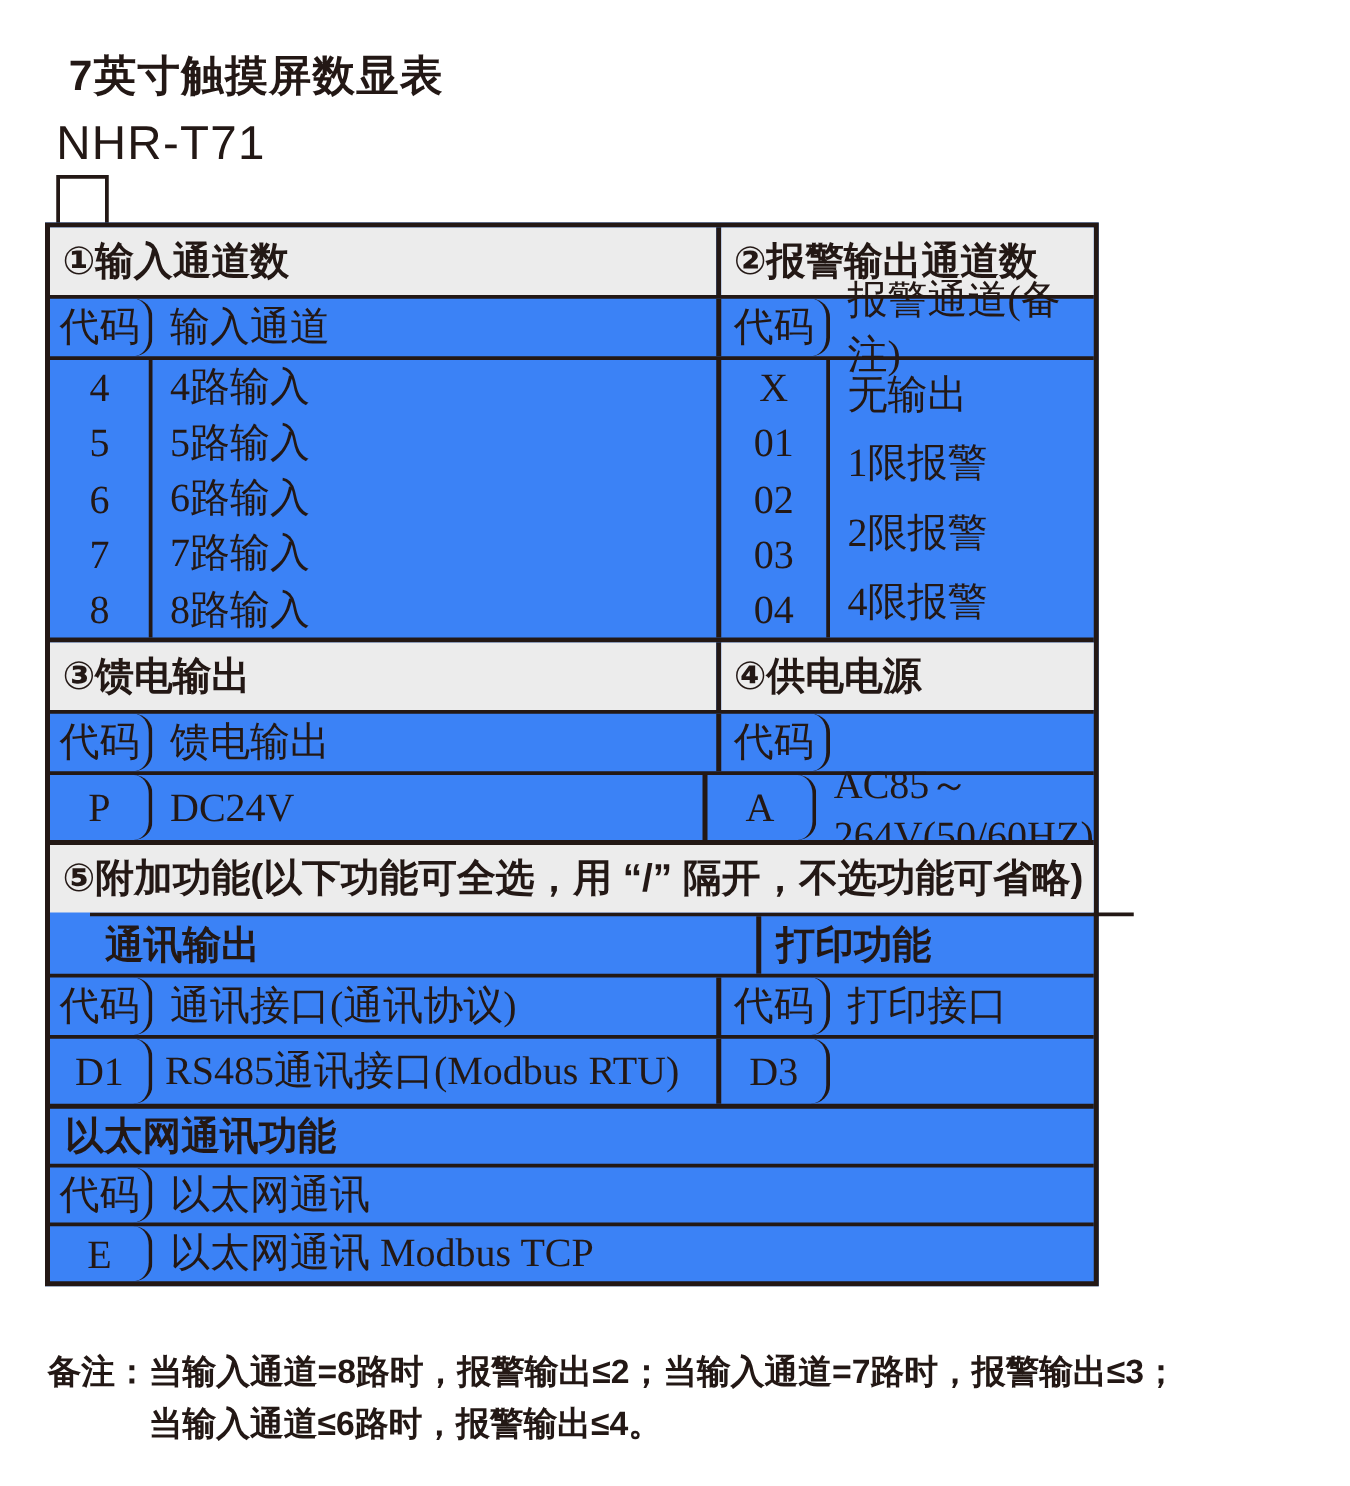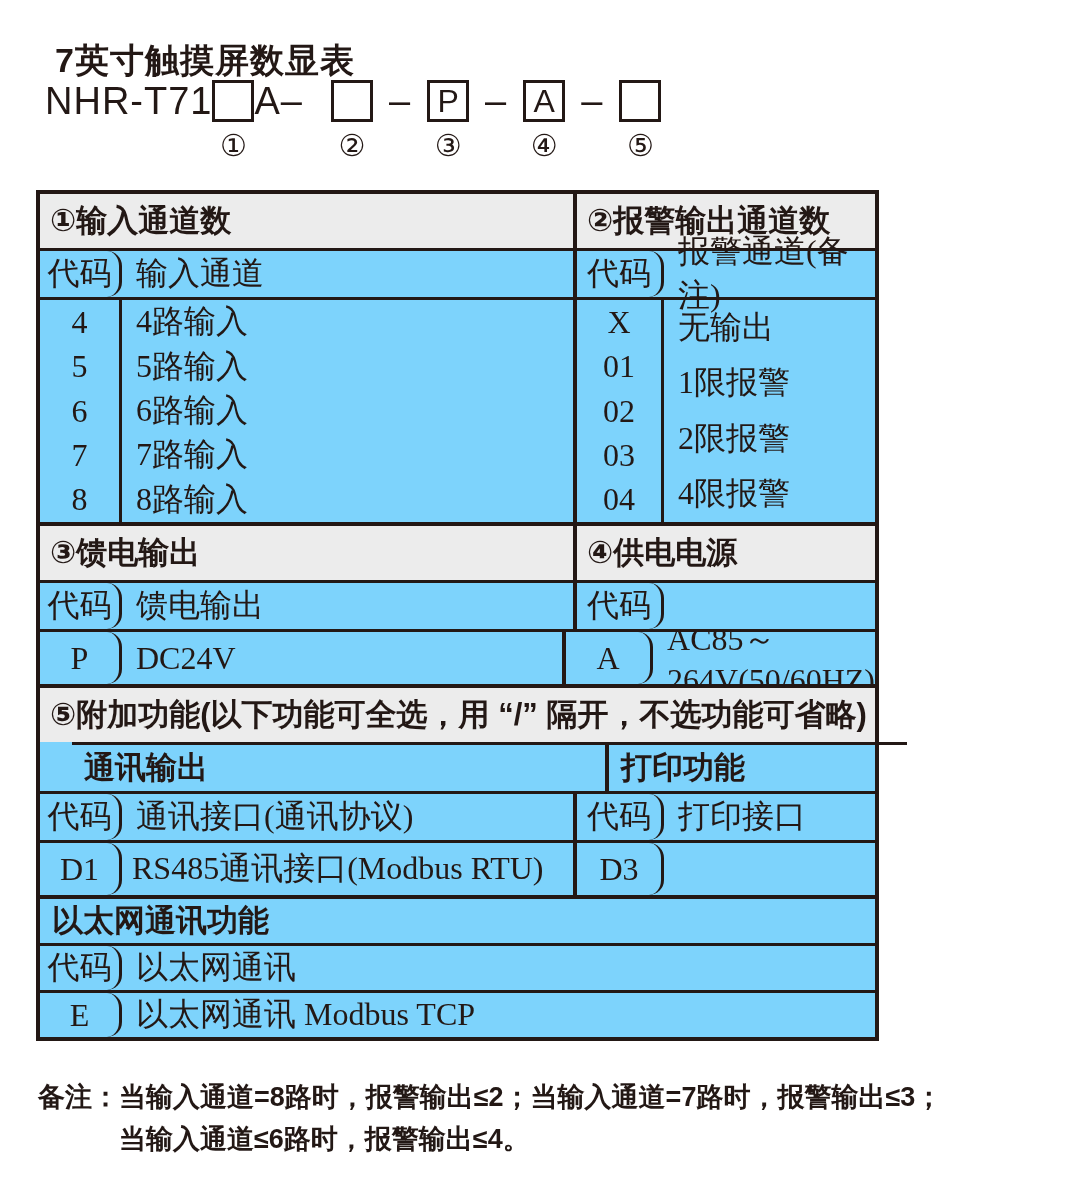--- a/index.html
+++ b/index.html
@@ -14,43 +14,43 @@
     width:1080px;height:1189px;position:relative;overflow:hidden;
     font-family:"Liberation Sans","DejaVu Sans",sans-serif;
     color:var(--ink);
   }
   
   .page-title{
     position:absolute;left:55px;top:38px;
     font-size:34px;font-weight:700;letter-spacing:1px;
   }
   .model-line{
-    position:absolute;left:45px;top:78px;height:86px;
-    display:flex;align-items:flex-start;
+    position:absolute;left:45px;top:92px;height:86px;
+    display:flex;align-items:flex-start;flex-direction:column;
   }
   .m-text{
     font-size:38px;font-weight:500;letter-spacing:1px;line-height:46px;
   }
   .m-sep{margin:0 16px;}
   .m-wrap{position:relative;width:42px;height:42px;margin-top:2px;}
   .m-wrap.gap-l{margin-left:28px;}
   .m-box{
     width:42px;height:42px;border:3px solid var(--ink);
     display:flex;align-items:center;justify-content:center;
     font-size:32px;font-weight:500;
   }
   .m-marker{
     position:absolute;top:48px;left:50%;transform:translateX(-50%);
     font-size:30px;font-weight:400;
     font-family:"DejaVu Sans",sans-serif;
   }
   
   .tbl{
-    position:absolute;left:36px;top:190px;width:843px;
-    border:var(--thick) solid var(--ink);background:#7dd3fc;
+    position:absolute;left:36px;top:178px;width:843px;
+    border:var(--thick) solid var(--ink);background:#3b82f6;
   }
   .row{display:flex;width:100%;}
   .bt-thin{border-top:var(--thin) solid var(--ink);}
   .bt-thick{border-top:var(--thick) solid var(--ink);}
   .half-l{width:533px;display:flex;}
   .half-r{flex:1;display:flex;border-left:var(--thick) solid var(--ink);}
   .cell{display:flex;align-items:center;}
   .code-l{width:82px;border-right:var(--thin) solid var(--ink);justify-content:center;flex:none;}
   .code-r{width:87px;border-right:var(--thin) solid var(--ink);justify-content:center;flex:none;}
   .desc{flex:1;padding-left:14px;}

